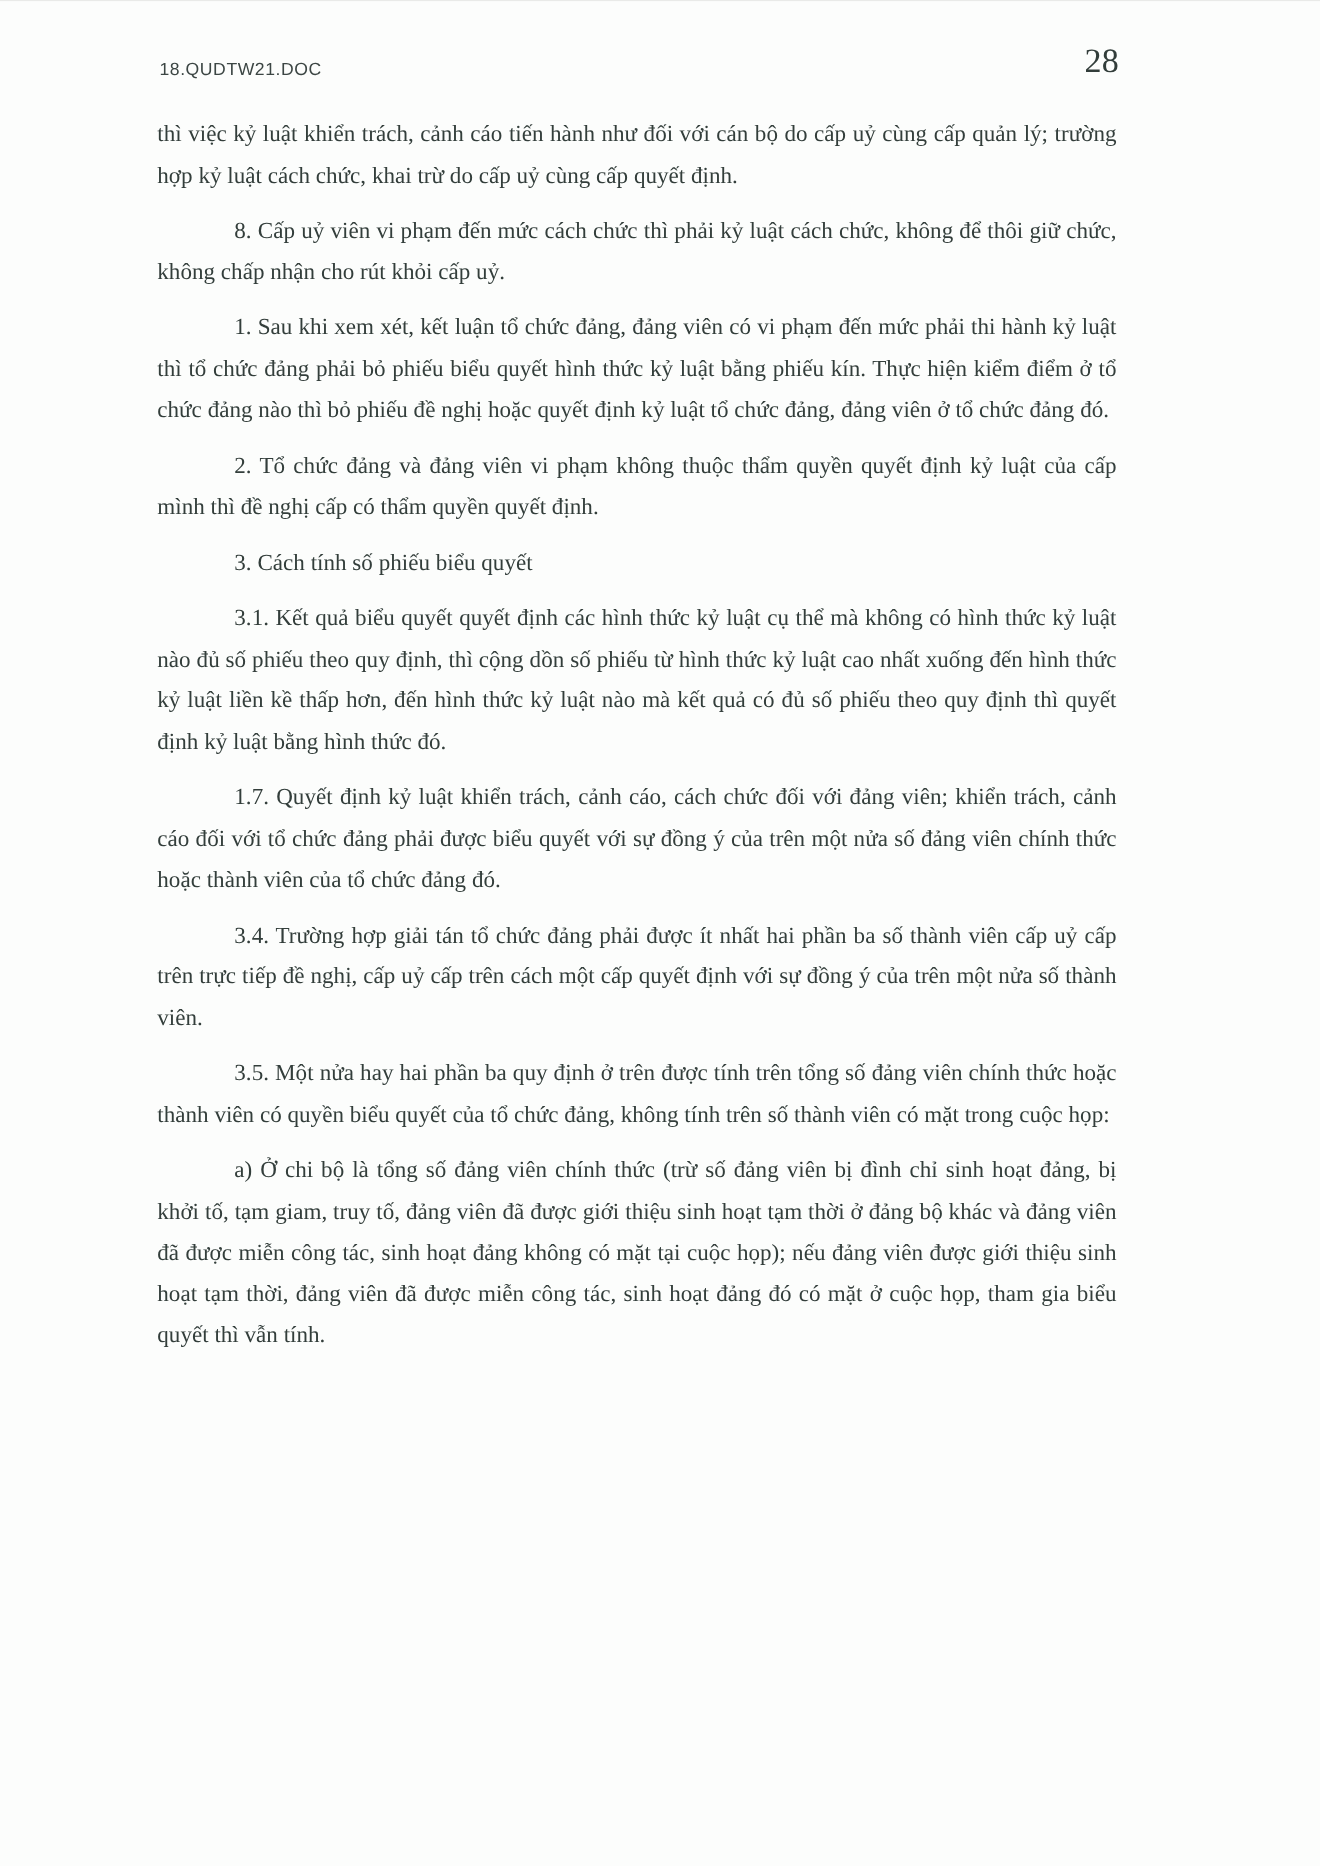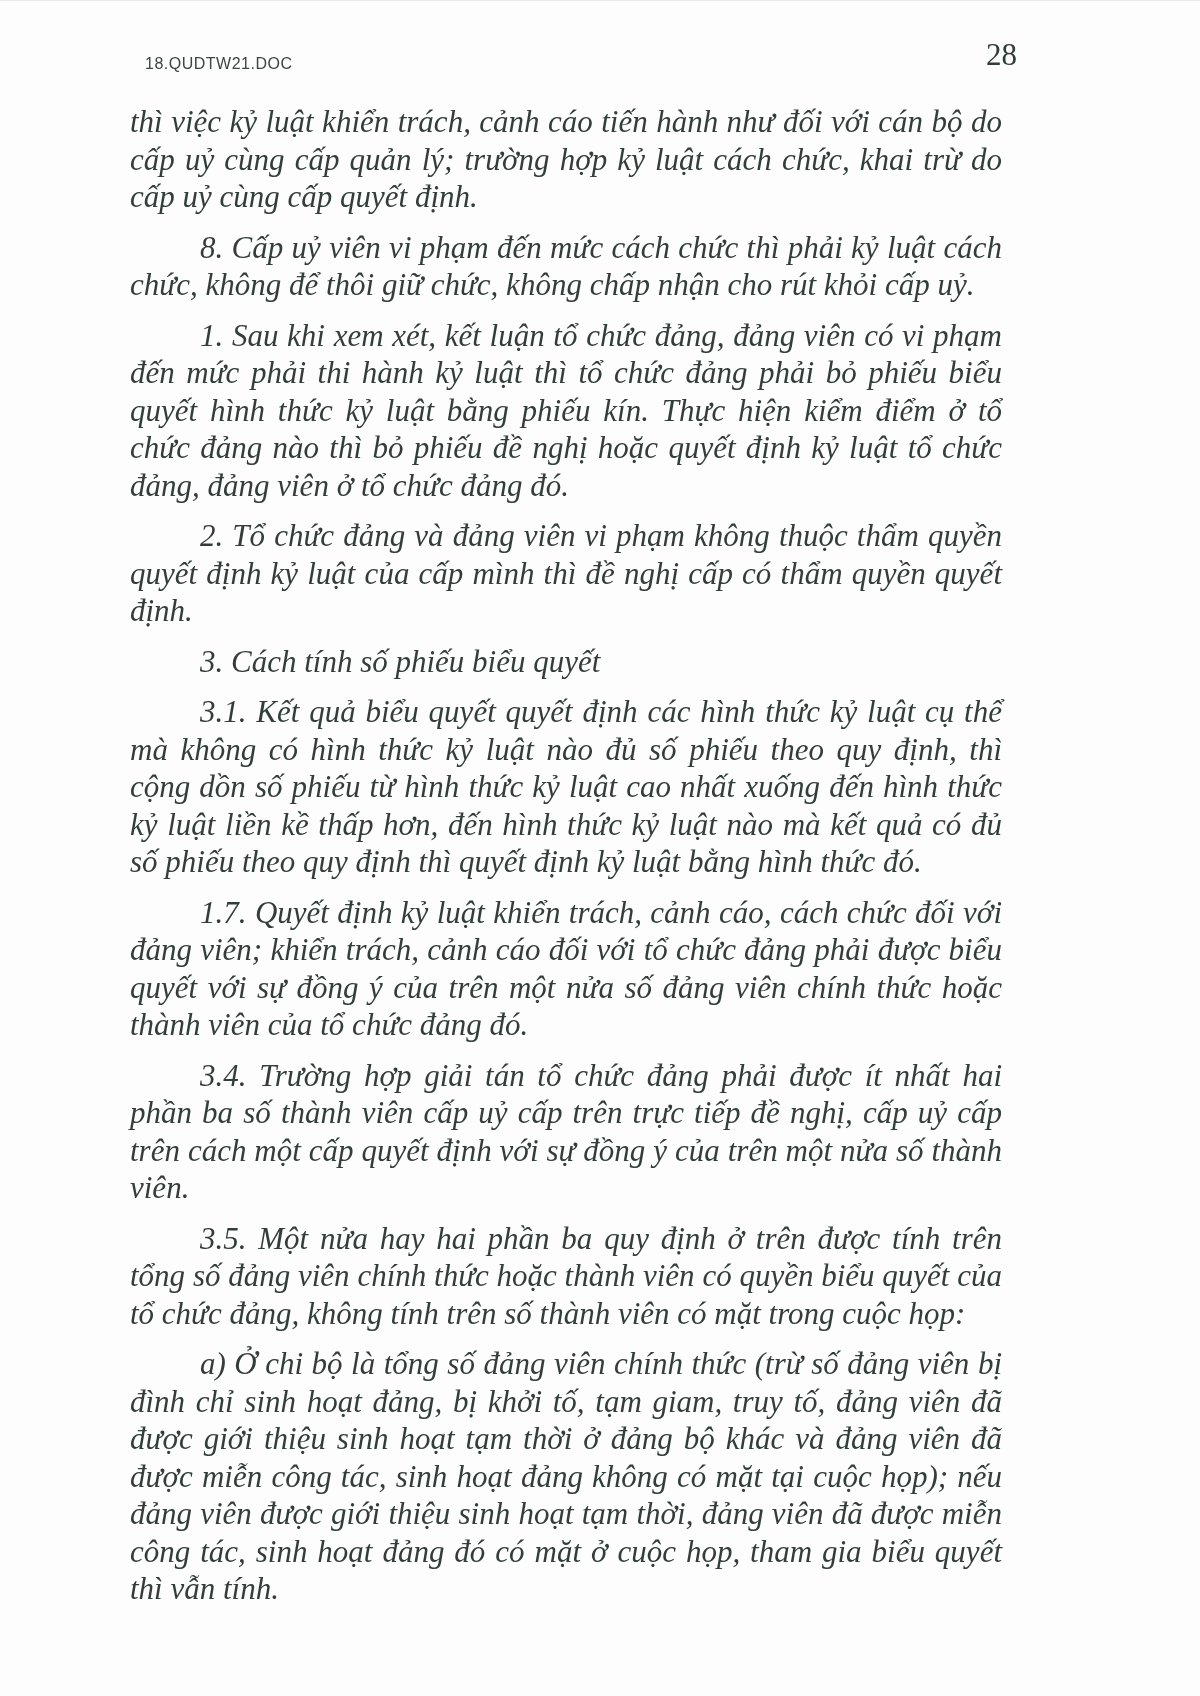--- a/index.html
+++ b/index.html
@@ -30,27 +30,26 @@
     position: absolute;
     left: 145px;
     top: 36px;
     width: 872px;
     text-align: right;
     font-size: 31px;
     color: #323d3a;
   }
   .body-text {
     position: absolute;
-    left: 130px;
+    left: 143px;
     top: 102px;
     width: 872px;
-    font-size: 31px;
+    font-size: 21px;
     line-height: 37.5px;
     text-align: justify;
-    font-style: italic;
   }
   .body-text p {
     margin: 0 0 13px 0;
   }
   .body-text p.indent {
     text-indent: 70px;
   }
   .body-text p.heading {
     font-weight: bold;
   }

